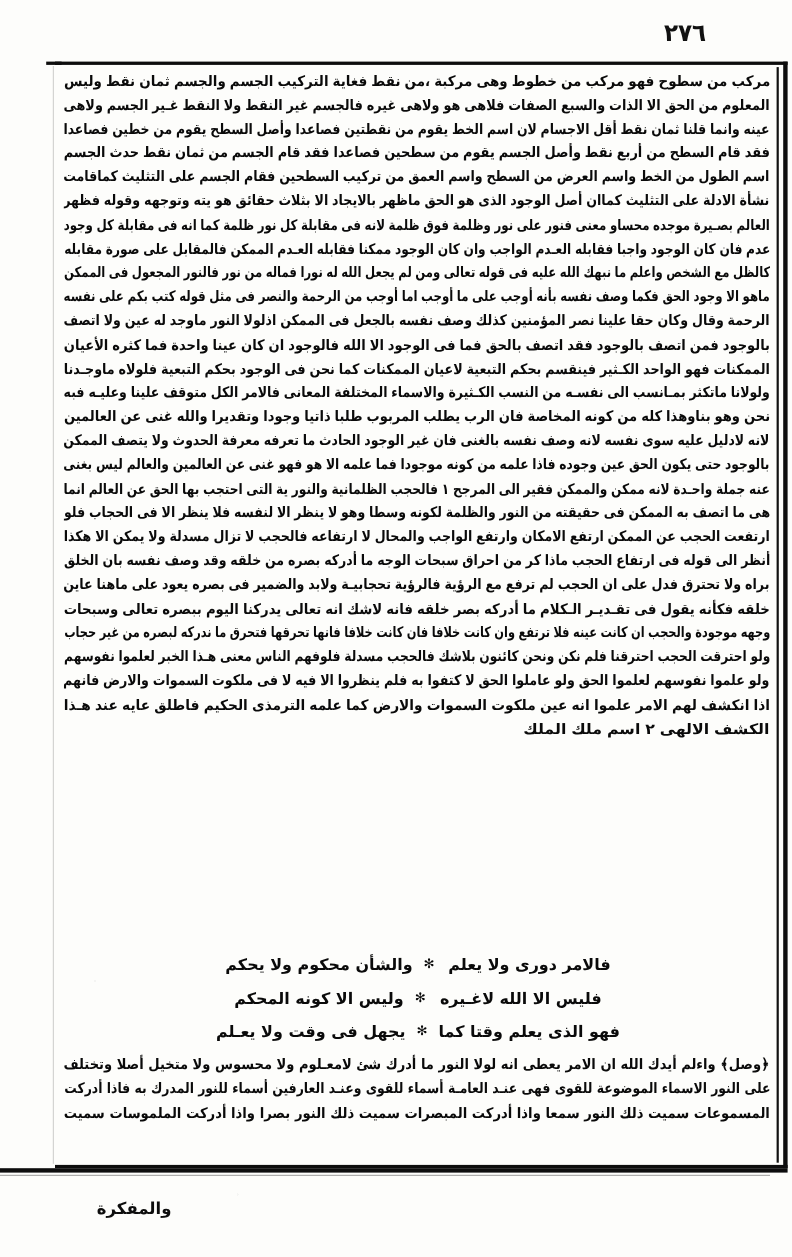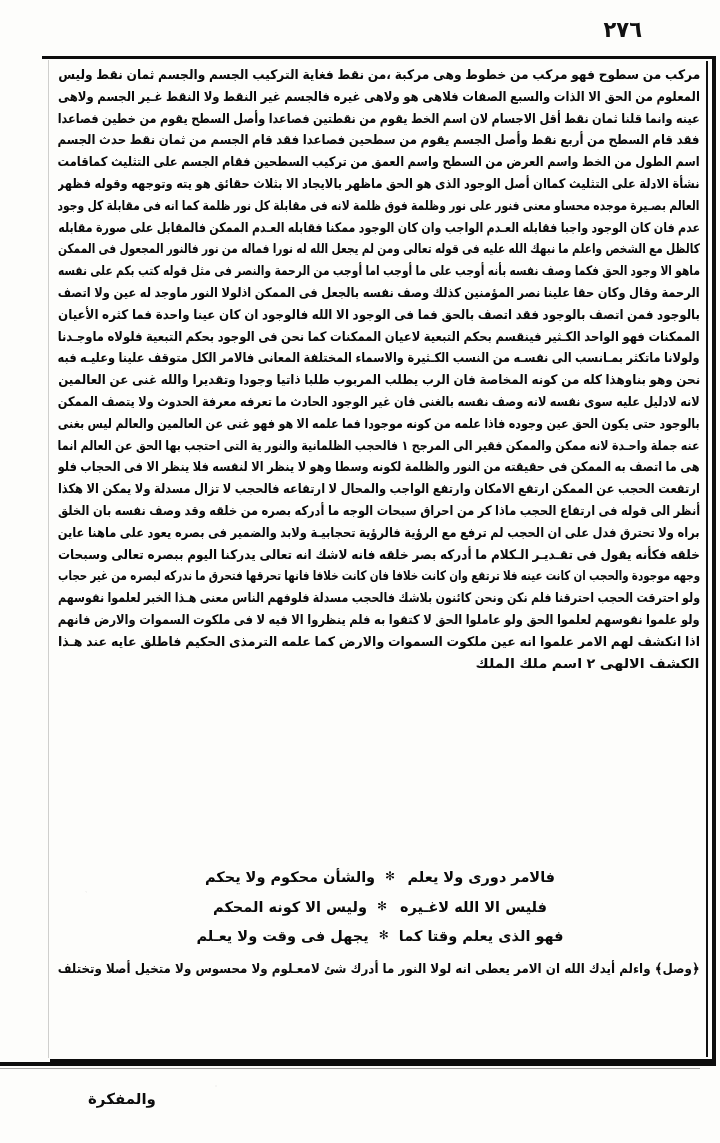--- a/index.html
+++ b/index.html
@@ -231,14 +231,16 @@
     </div>
 
   <div id="bottom-rule"></div>
   <div id="bottom-rule2"></div>
 
   <div id="catchword">والمفكرة</div>
 
   <div id="speckle"></div>
 <div id="cont-text" style="position: absolute; left: 56px; top: 958px; width: 648px; direction: rtl; color: rgb(10, 10, 10); font-size: 13.1px; line-height: 21.8px; font-family: &quot;DejaVu Sans&quot;, &quot;Liberation Sans&quot;, sans-serif; font-weight: 600; box-sizing: border-box; padding: 0px 4px 0px 2px;">
       <div class="tline"><span style="transform: scaleX(1.0084);">﴿وصل﴾ واءلم أيدك الله ان الامر يعطى انه لولا النور ما أدرك شئ لامعـلوم ولا محسوس ولا متخيل أصلا وتختلف</span></div>
+      <div class="tline"><span style="transform: scaleX(0.9575);">على النور الاسماء الموضوعة للقوى فهى عنـد العامـة أسماء للقوى وعنـد العارفين أسماء للنور المدرك به فاذا أدركت</span></div>
+      <div class="tline"><span style="transform: scaleX(1.0176);">المسموعات سميت ذلك النور سمعا واذا أدركت المبصرات سميت ذلك النور بصرا واذا أدركت الملموسات سميت</span></div>
     </div>
   </div>
 
 </body></html>

